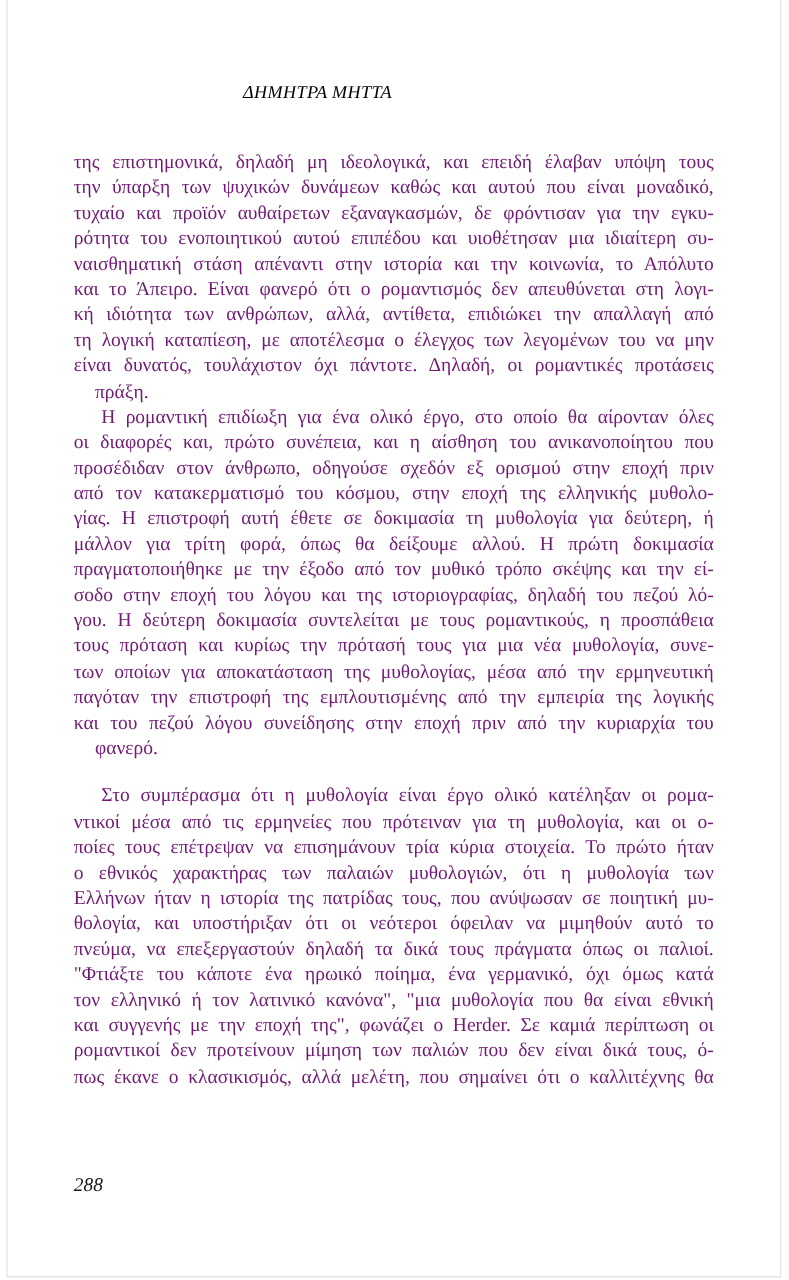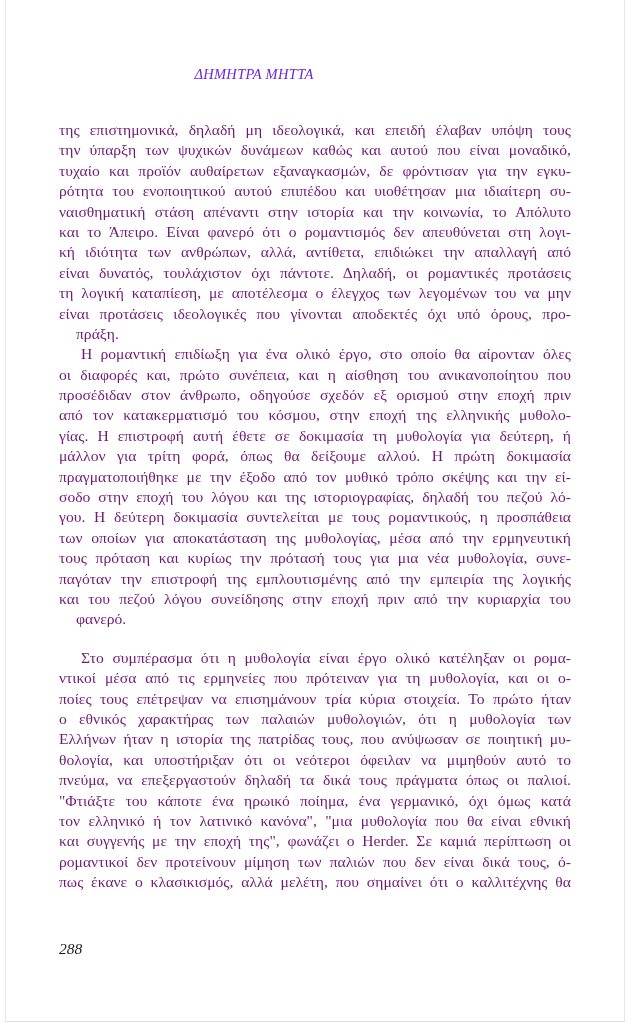--- a/index.html
+++ b/index.html
@@ -28,21 +28,21 @@
     }
     .running-header {
       position: absolute;
       top: 66px;
       left: 0;
       width: 508px;
       text-align: center;
       font-style: italic;
       font-size: 14.5px;
       letter-spacing: 0.3px;
-      color: #6d28d9;
+      color: #000000;
     }
     .body-text {
       position: absolute;
       left: 59px;
       top: 120px;
       width: 512px;
       font-size: 15.6px;
       line-height: 20.4px;
       text-align: justify;
       color: #701a75;
@@ -83,38 +83,37 @@
 <div class="body-text">
 
   <div class="paragraph">
     <span class="line">της επιστημονικά, δηλαδή μη ιδεολογικά, και επειδή έλαβαν υπόψη τους</span>
     <span class="line">την ύπαρξη των ψυχικών δυνάμεων καθώς και αυτού που είναι μοναδικό,</span>
     <span class="line">τυχαίο και προϊόν αυθαίρετων εξαναγκασμών, δε φρόντισαν για την εγκυ-</span>
     <span class="line">ρότητα του ενοποιητικού αυτού επιπέδου και υιοθέτησαν μια ιδιαίτερη συ-</span>
     <span class="line">ναισθηματική στάση απέναντι στην ιστορία και την κοινωνία, το Απόλυτο</span>
     <span class="line">και το Άπειρο. Είναι φανερό ότι ο ρομαντισμός δεν απευθύνεται στη λογι-</span>
     <span class="line">κή ιδιότητα των ανθρώπων, αλλά, αντίθετα, επιδιώκει την απαλλαγή από</span>
+    <span class="line">τη λογική καταπίεση, με αποτέλεσμα ο έλεγχος των λεγομένων του να μην</span>
     <span class="line">είναι δυνατός, τουλάχιστον όχι πάντοτε. Δηλαδή, οι ρομαντικές προτάσεις</span>
-    <span class="line">τη λογική καταπίεση, με αποτέλεσμα ο έλεγχος των λεγομένων του να μην</span>
-    <span class="line">είναι προτάσεις ιδεολογικές που γίνονται αποδεκτές όχι υπό όρους, προ-</span>
     <span class="line last">πράξη.</span>
   </div>
 
   <div class="paragraph">
     <span class="line indent">Η ρομαντική επιδίωξη για ένα ολικό έργο, στο οποίο θα αίρονταν όλες</span>
     <span class="line">οι διαφορές και, πρώτο συνέπεια, και η αίσθηση του ανικανοποίητου που</span>
     <span class="line">προσέδιδαν στον άνθρωπο, οδηγούσε σχεδόν εξ ορισμού στην εποχή πριν</span>
     <span class="line">από τον κατακερματισμό του κόσμου, στην εποχή της ελληνικής μυθολο-</span>
     <span class="line">γίας. Η επιστροφή αυτή έθετε σε δοκιμασία τη μυθολογία για δεύτερη, ή</span>
     <span class="line">μάλλον για τρίτη φορά, όπως θα δείξουμε αλλού. Η πρώτη δοκιμασία</span>
     <span class="line">πραγματοποιήθηκε με την έξοδο από τον μυθικό τρόπο σκέψης και την εί-</span>
     <span class="line">σοδο στην εποχή του λόγου και της ιστοριογραφίας, δηλαδή του πεζού λό-</span>
     <span class="line">γου. Η δεύτερη δοκιμασία συντελείται με τους ρομαντικούς, η προσπάθεια</span>
+    <span class="line">τους πρόταση και κυρίως την πρότασή τους για μια νέα μυθολογία, συνε-</span>
     <span class="line">των οποίων για αποκατάσταση της μυθολογίας, μέσα από την ερμηνευτική</span>
-    <span class="line">τους πρόταση και κυρίως την πρότασή τους για μια νέα μυθολογία, συνε-</span>
     <span class="line">παγόταν την επιστροφή της εμπλουτισμένης από την εμπειρία της λογικής</span>
     <span class="line">και του πεζού λόγου συνείδησης στην εποχή πριν από την κυριαρχία του</span>
     <span class="line last">φανερό.</span>
   </div>
 
   <div class="para-gap"></div>
 
   <div class="paragraph">
     <span class="line indent">Στο συμπέρασμα ότι η μυθολογία είναι έργο ολικό κατέληξαν οι ρομα-</span>
     <span class="line">ντικοί μέσα από τις ερμηνείες που πρότειναν για τη μυθολογία, και οι ο-</span>

